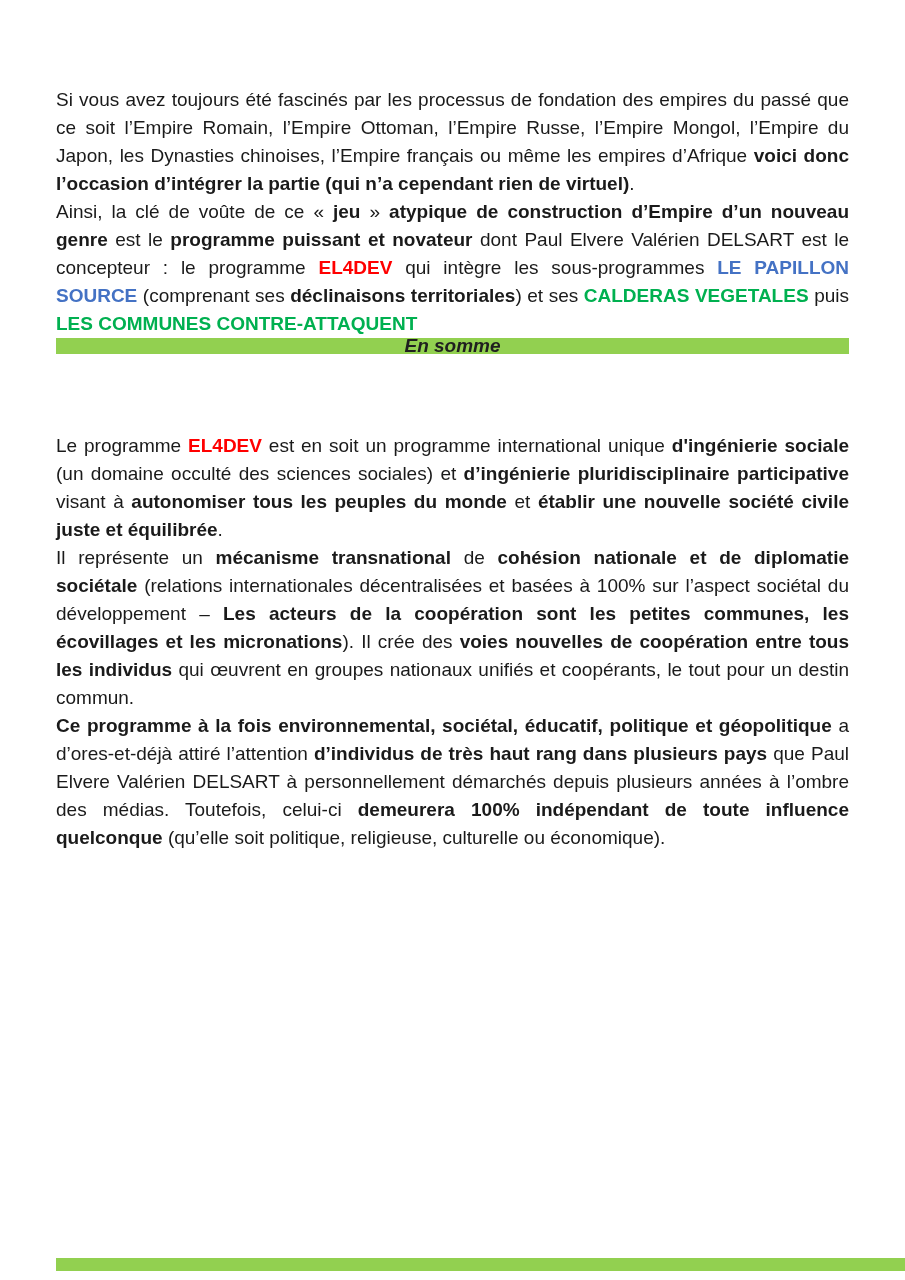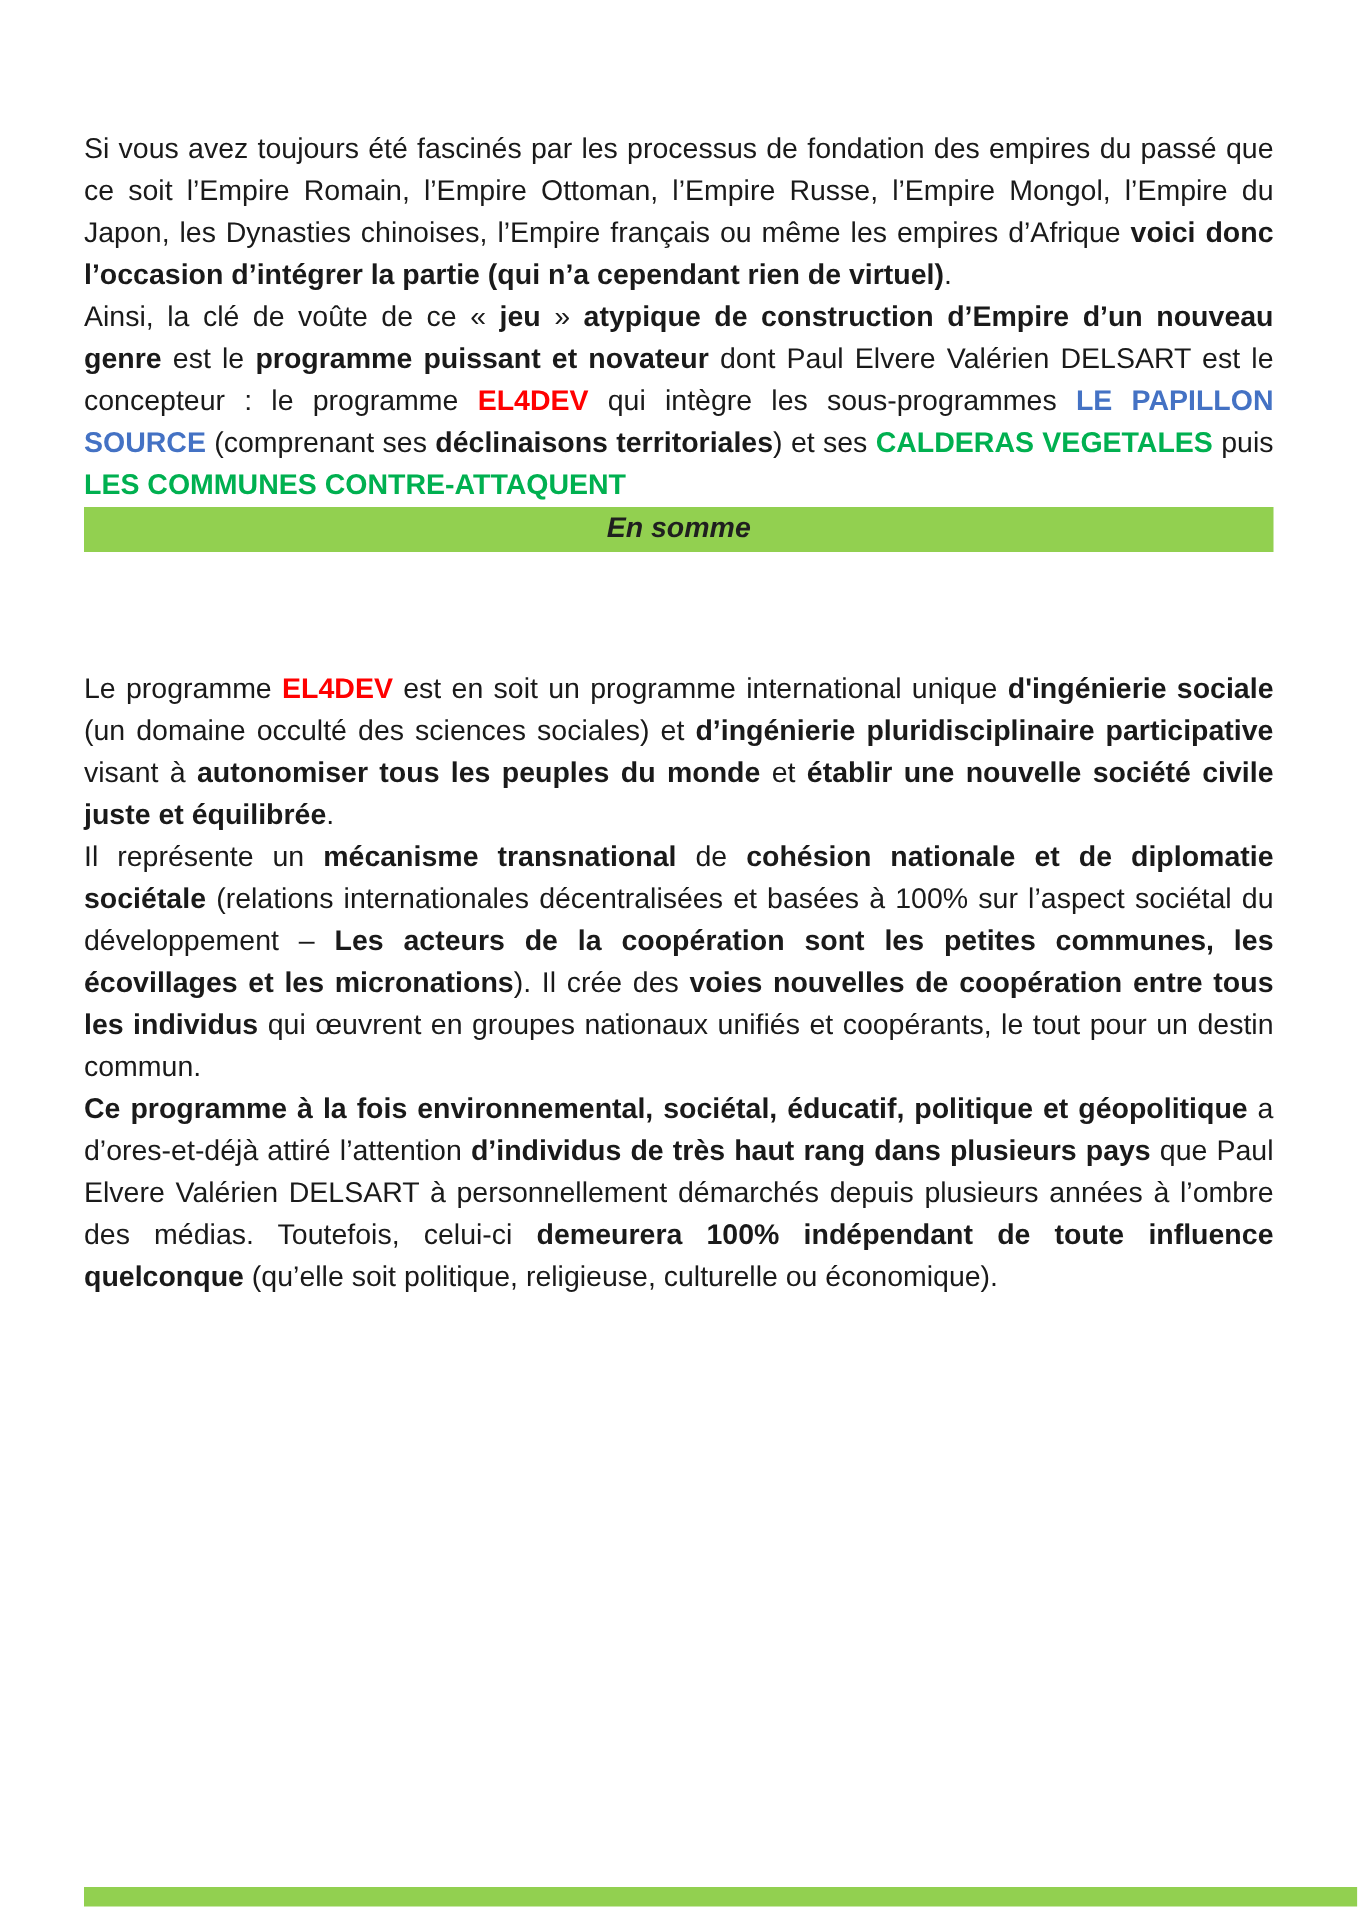--- a/index.html
+++ b/index.html
@@ -25,21 +25,21 @@
     text-align: justify;
     margin: 0;
     color: #1a1a1a;
   }
   .b { font-weight: bold; }
   .mb-a { margin-bottom: 60px; }
   .mb-b { margin-bottom: 50px; }
   .mb-c { margin-bottom: 55px; }
   .mb-d { margin-bottom: 56px; }
   .banner {
-    height: 30px;
+    height: 16px;
     margin: 0 0 78px 0;
     display: flex;
     align-items: center;
     justify-content: center;
   }
   .banner-label {
     font-size: 19px;
     font-weight: bold;
     font-style: italic;
     color: #1f1f1f;

